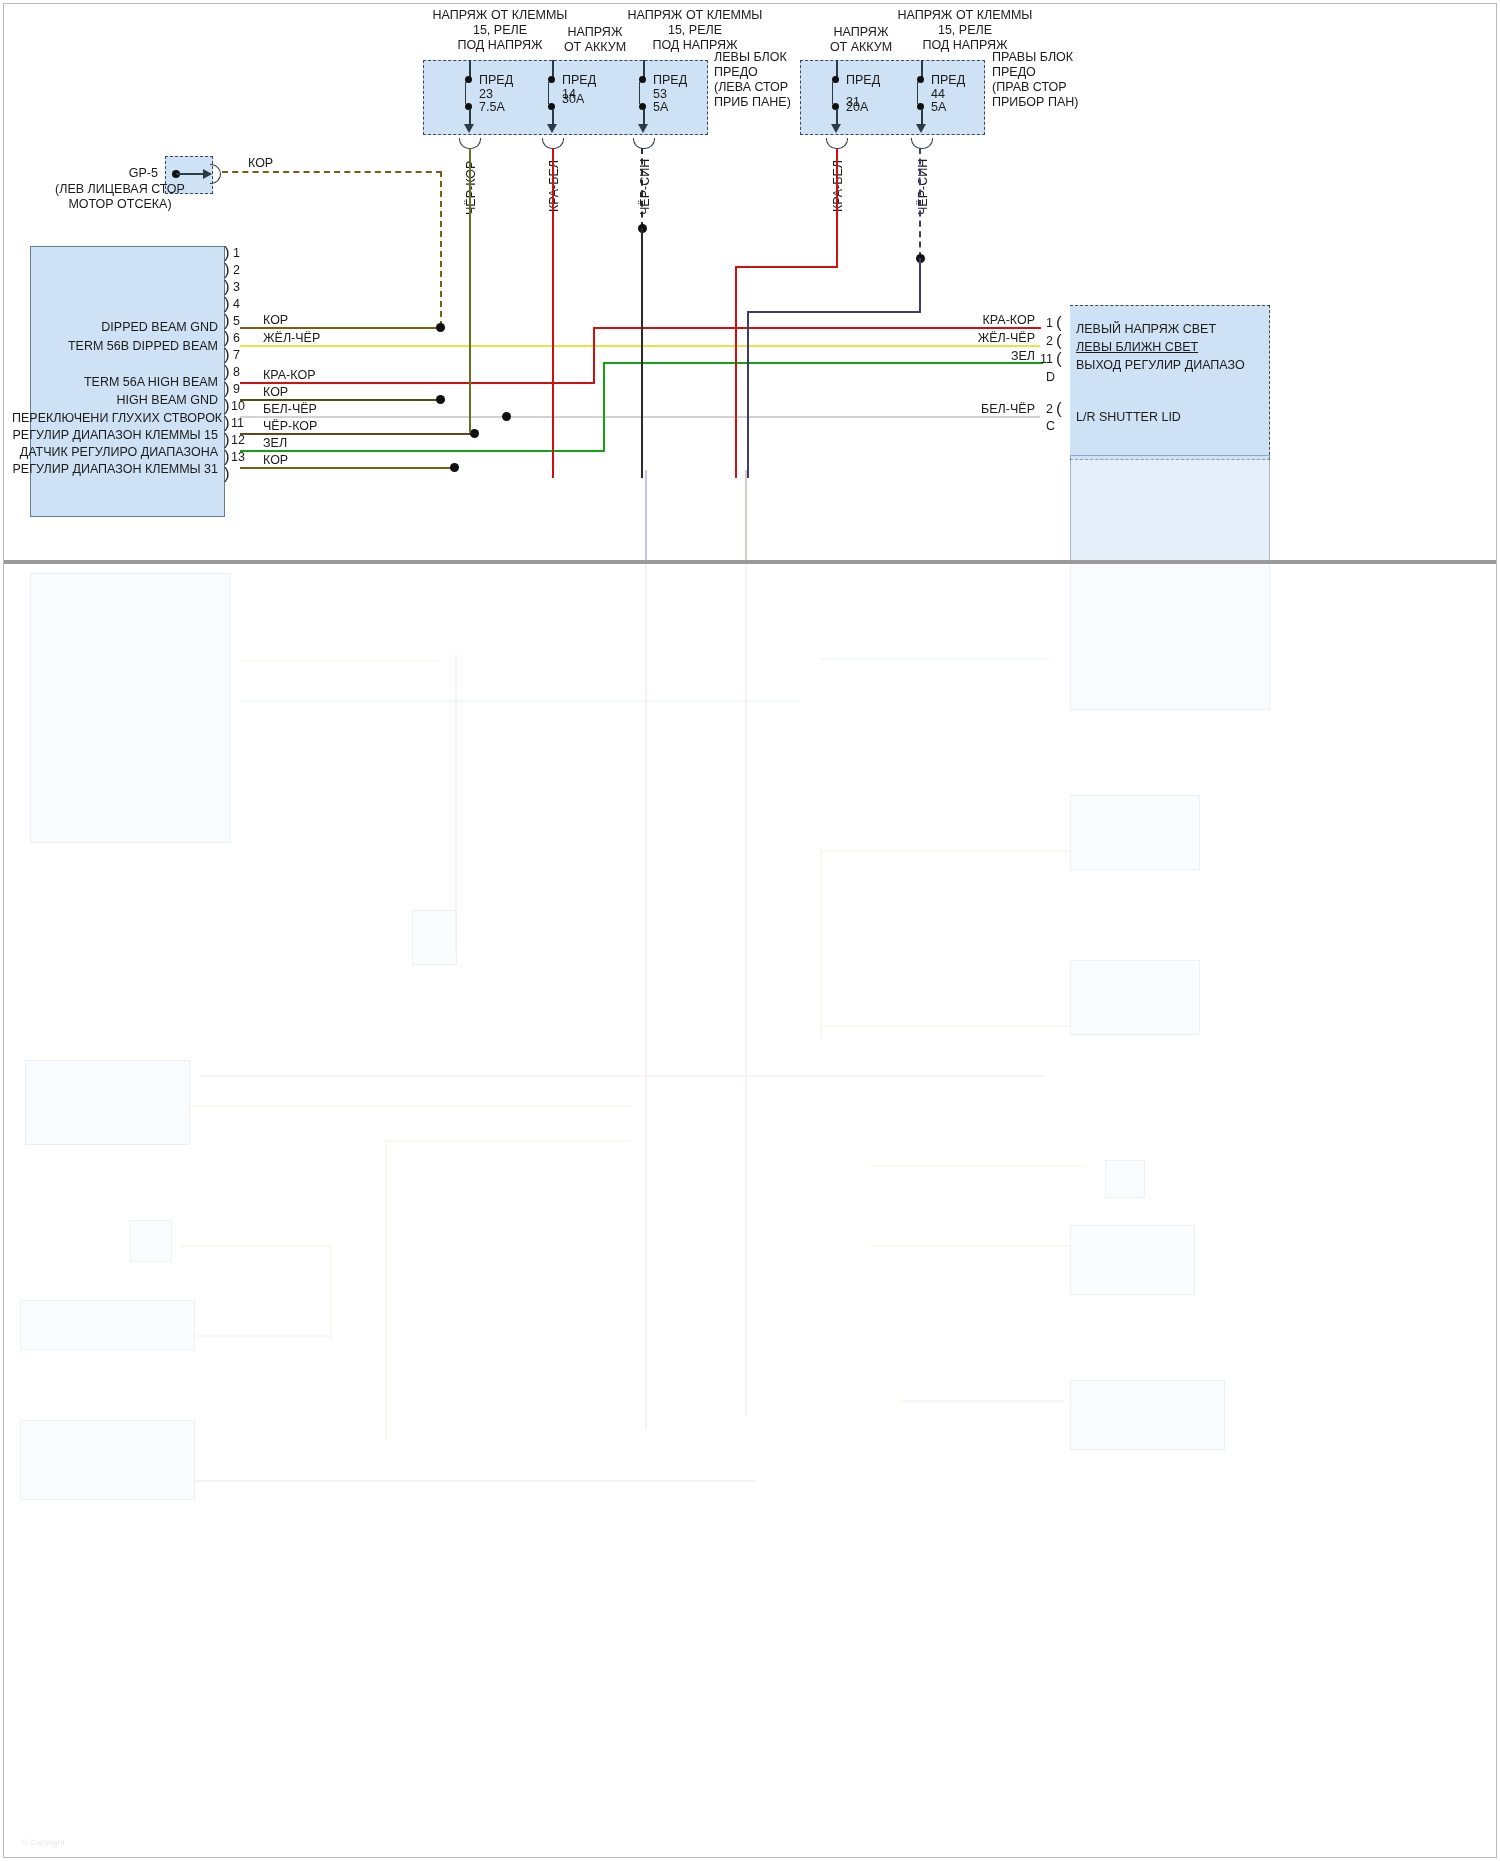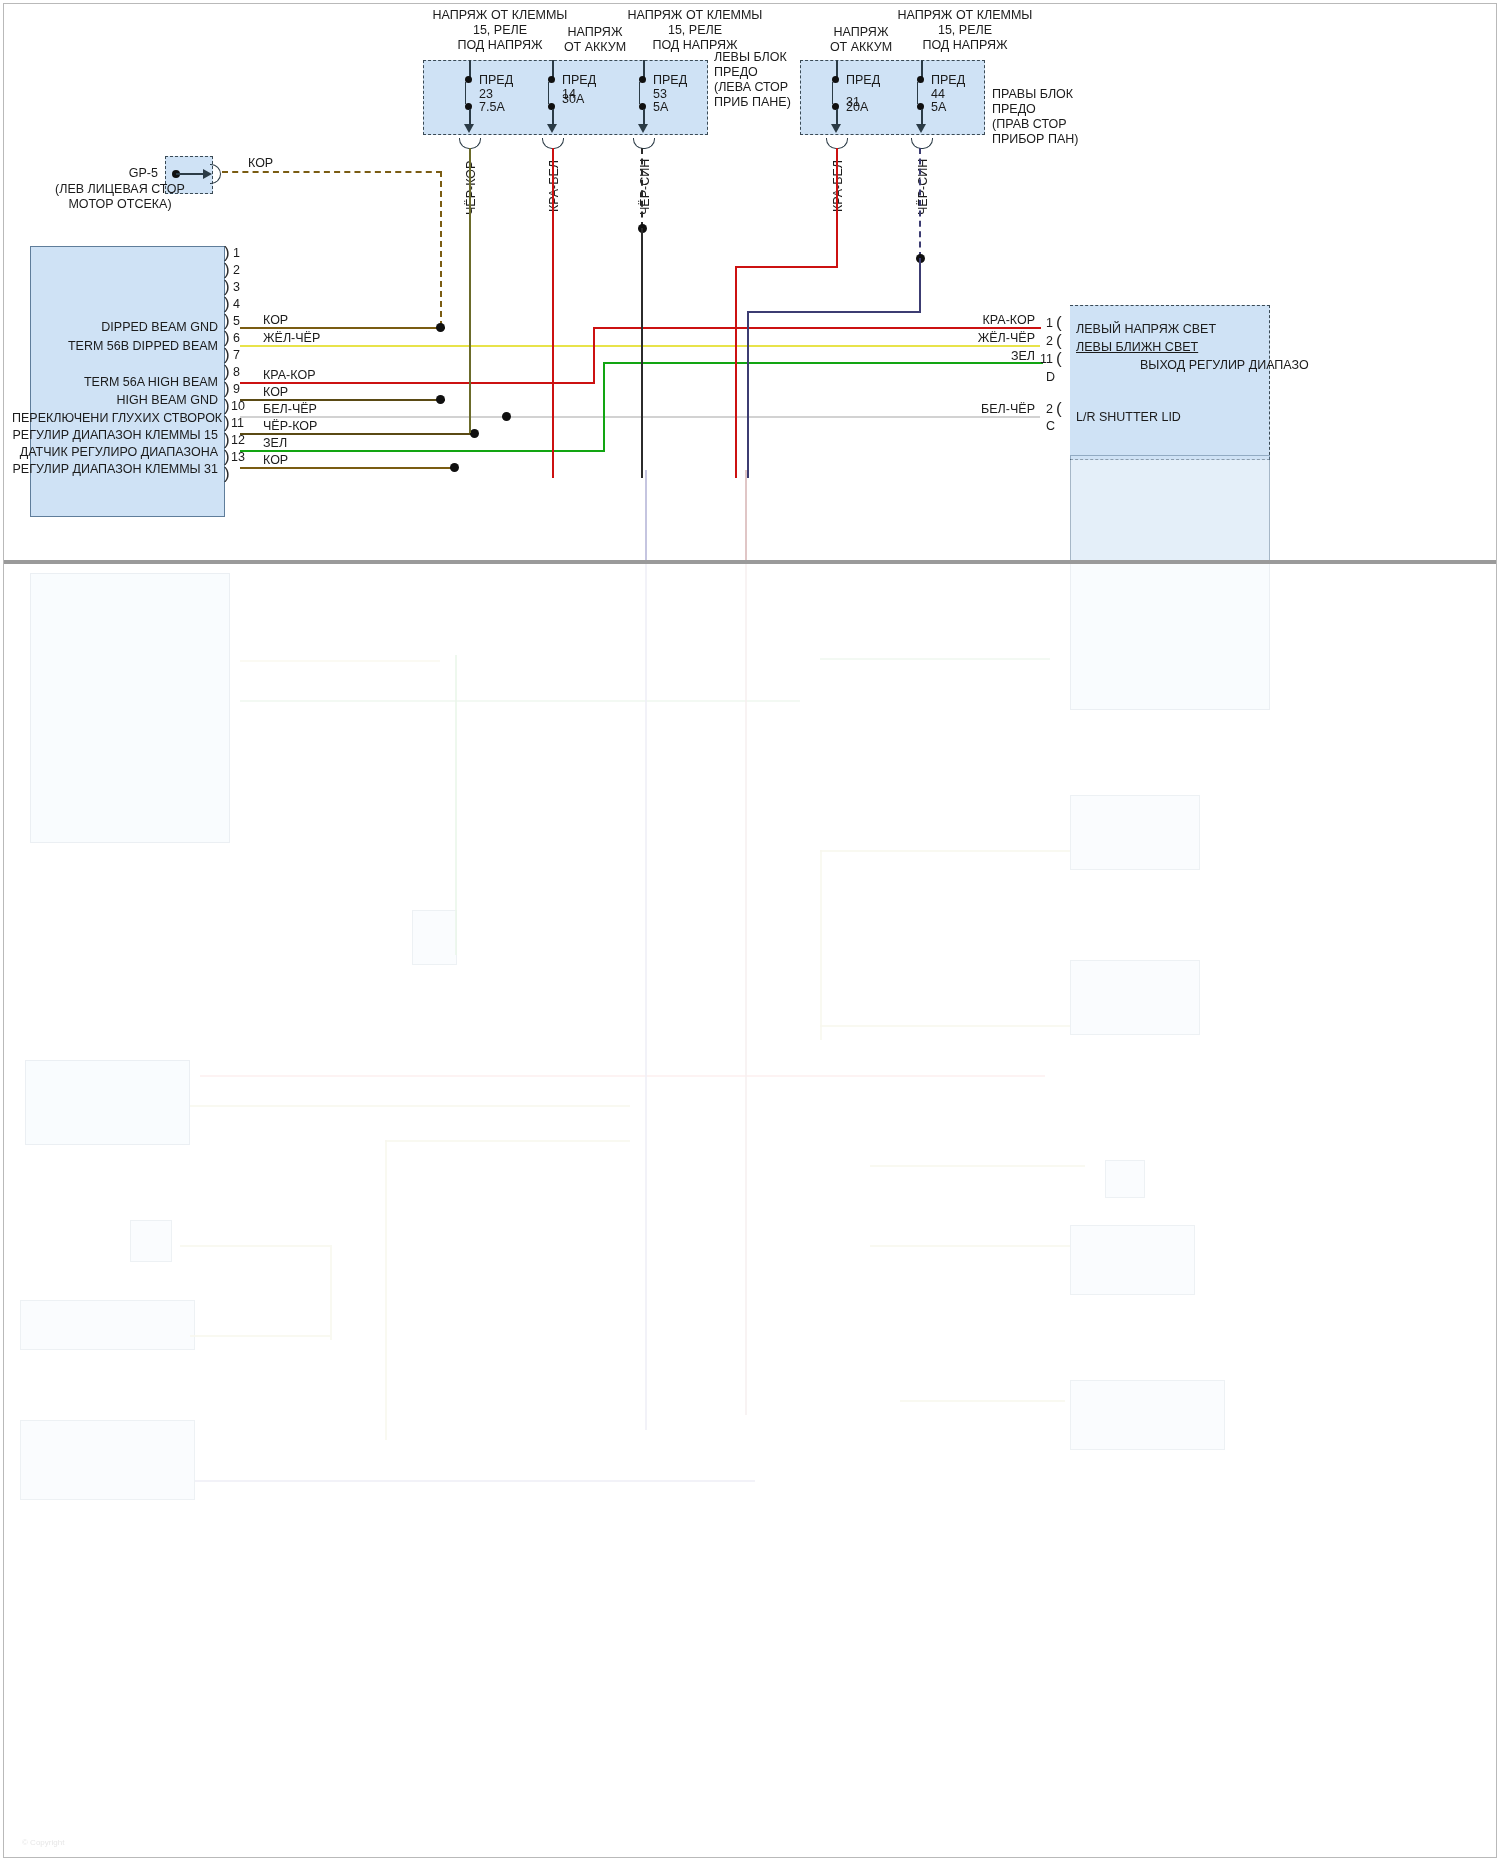--- a/index.html
+++ b/index.html
@@ -85,21 +85,21 @@
   <div class="txt" style="left:653px;top:87px;">53</div>
   <div class="txt" style="left:653px;top:100px;">5A</div>
 
   <div class="txt c" style="left:786px;top:25px;width:150px;">НАПРЯЖ
 ОТ АККУМ</div>
   <div class="txt c" style="left:860px;top:8px;width:210px;">НАПРЯЖ ОТ КЛЕММЫ
 15, РЕЛЕ
 ПОД НАПРЯЖ</div>
 
   <div class="box-dash" style="left:800px;top:60px;width:185px;height:75px;"></div>
-  <div class="txt" style="left:992px;top:50px;width:130px;margin-top:37px;">ПРАВЫ БЛОК
+  <div class="txt" style="left:992px;top:50px;width:130px;">ПРАВЫ БЛОК
 ПРЕДО
 (ПРАВ СТОР
 ПРИБОР ПАН)</div>
 
   <div class="wire v" style="left:836px;top:60px;height:22px;background:#2b3b46;width:1.6px;"></div>
   <div class="dot" style="left:832px;top:76px;width:7px;height:7px;"></div>
   <div class="wire" style="left:832px;top:82px;width:9px;height:22px;border-left:1.6px solid #2b3b46;"></div>
   <div class="dot" style="left:832px;top:103px;width:7px;height:7px;"></div>
   <div class="wire v" style="left:836px;top:109px;height:18px;background:#2b3b46;width:1.6px;"></div>
   <div class="arrow-d" style="left:831px;top:124px;"></div>
@@ -241,21 +241,21 @@
   <div class="pinnum" style="left:1046px;top:334px;">2</div>
   <div class="pinbr" style="left:1056px;top:354px;">(</div>
   <div class="pinnum" style="left:1040px;top:352px;">11</div>
   <div class="pinnum" style="left:1046px;top:370px;">D</div>
   <div class="pinbr" style="left:1056px;top:404px;">(</div>
   <div class="pinnum" style="left:1046px;top:402px;">2</div>
   <div class="pinnum" style="left:1046px;top:419px;">C</div>
 
   <div class="txt" style="left:1076px;top:322px;">ЛЕВЫЙ НАПРЯЖ СВЕТ</div>
   <div class="txt" style="left:1076px;top:340px;text-decoration:underline;">ЛЕВЫ БЛИЖН СВЕТ</div>
-  <div class="txt" style="left:1140px;top:358px;">ВЫХОД РЕГУЛИР ДИАПАЗО</div>
+  <div class="txt" style="left:1076px;top:358px;">ВЫХОД РЕГУЛИР ДИАПАЗО</div>
   <div class="txt" style="left:1076px;top:410px;">L/R SHUTTER LID</div>
 
   <div class="txt r" style="left:900px;top:313px;width:135px;">КРА-КОР</div>
   <div class="txt r" style="left:900px;top:331px;width:135px;">ЖЁЛ-ЧЁР</div>
   <div class="txt r" style="left:900px;top:349px;width:135px;">ЗЕЛ</div>
   <div class="txt r" style="left:900px;top:402px;width:135px;">БЕЛ-ЧЁР</div>
 
   <div>
     <div class="box" style="left:30px;top:573px;width:200px;height:270px;opacity:.55;"></div>
     <div class="box" style="left:1070px;top:455px;width:200px;height:255px;opacity:.55;"></div>

